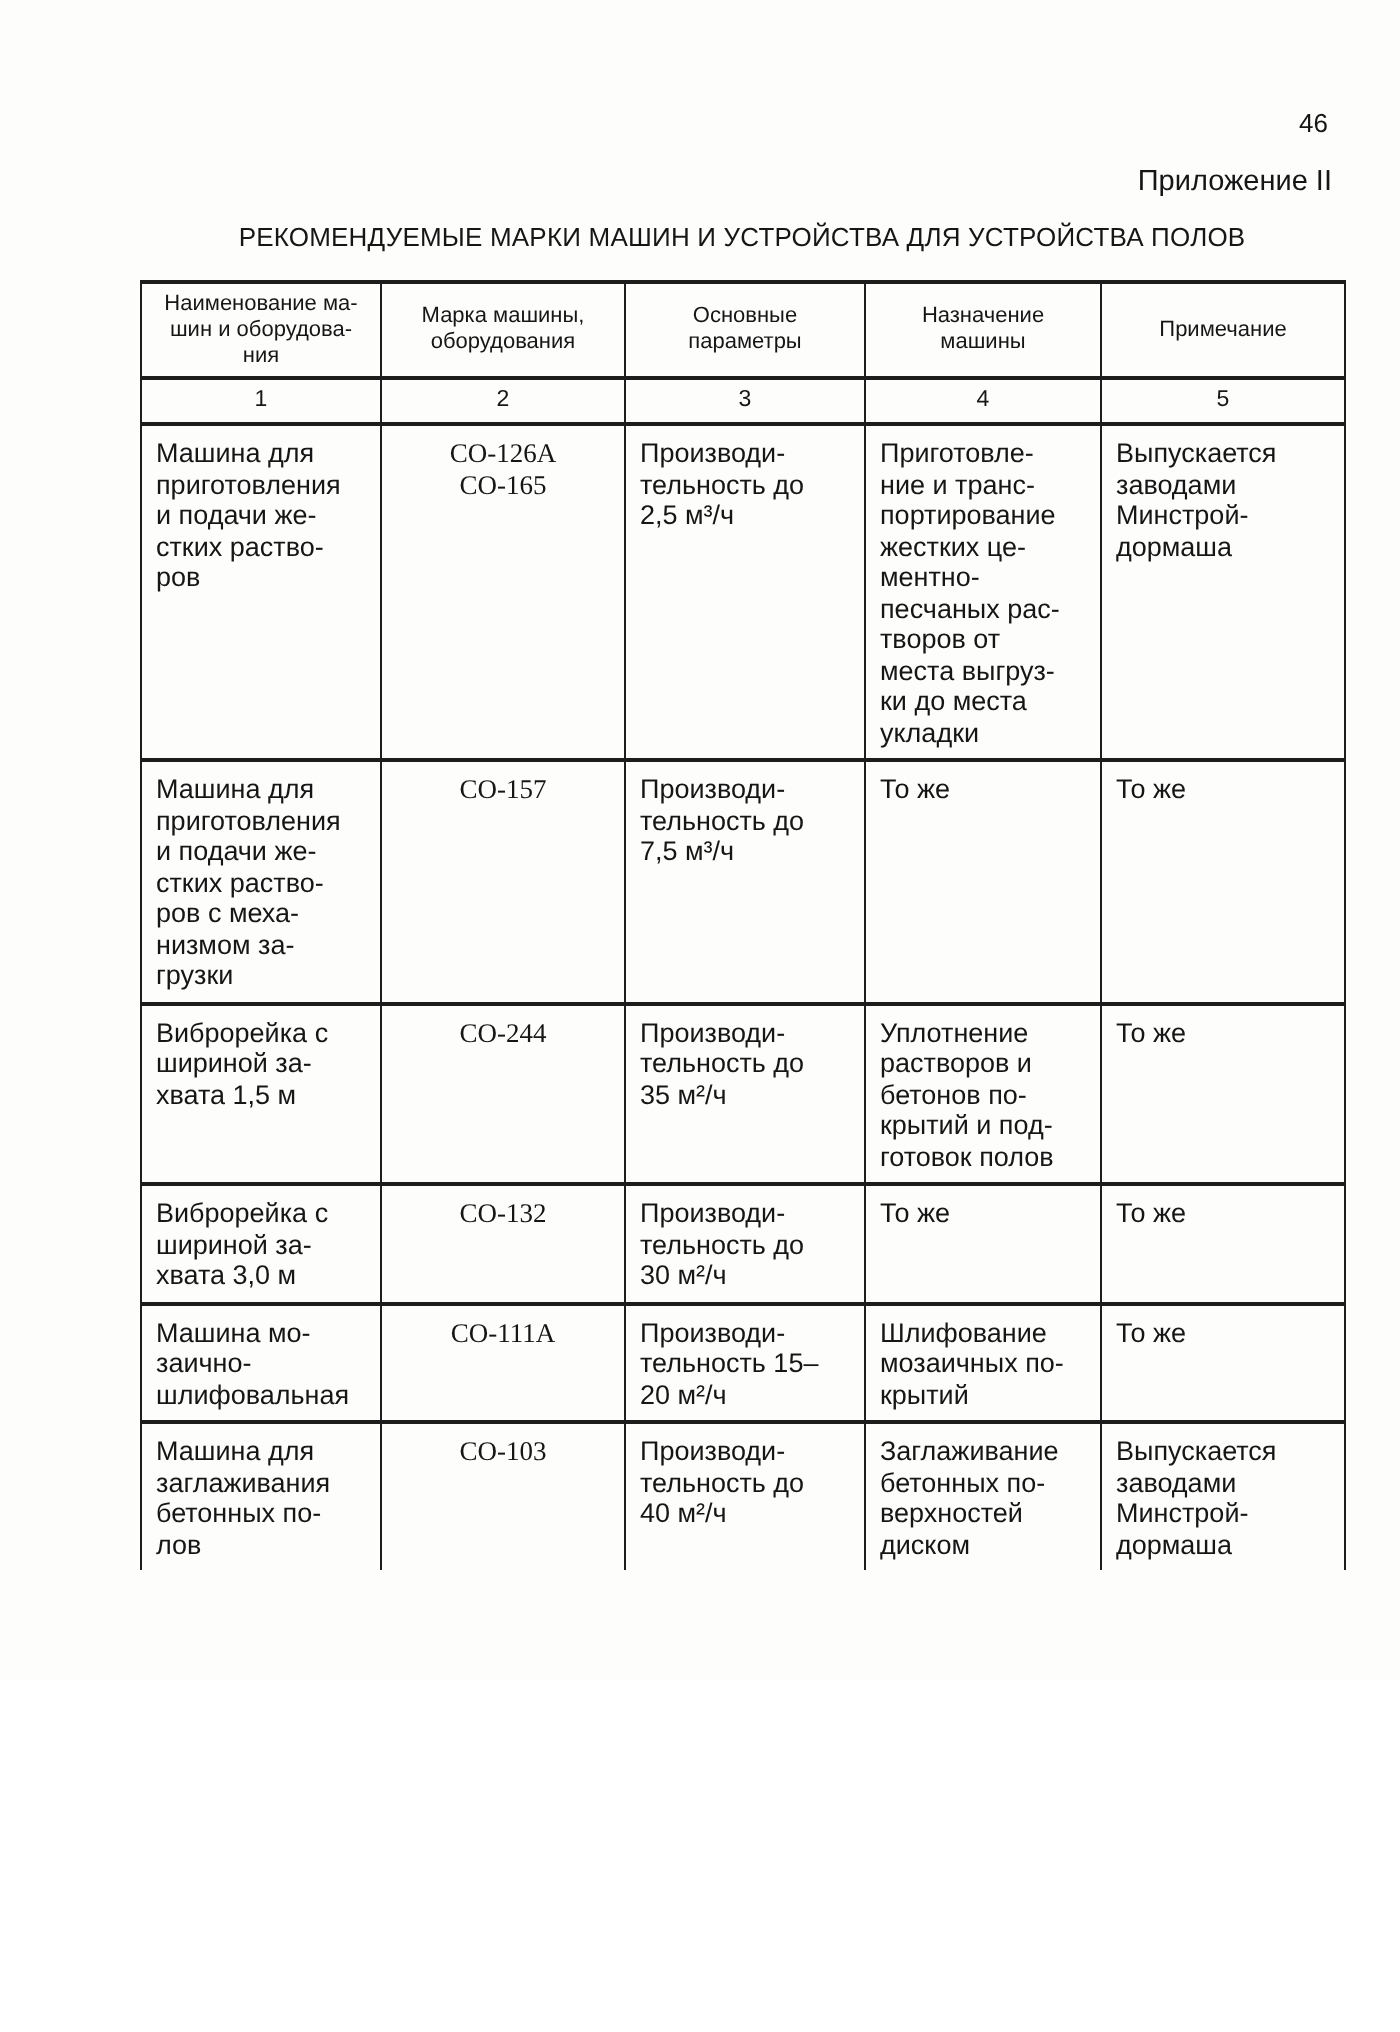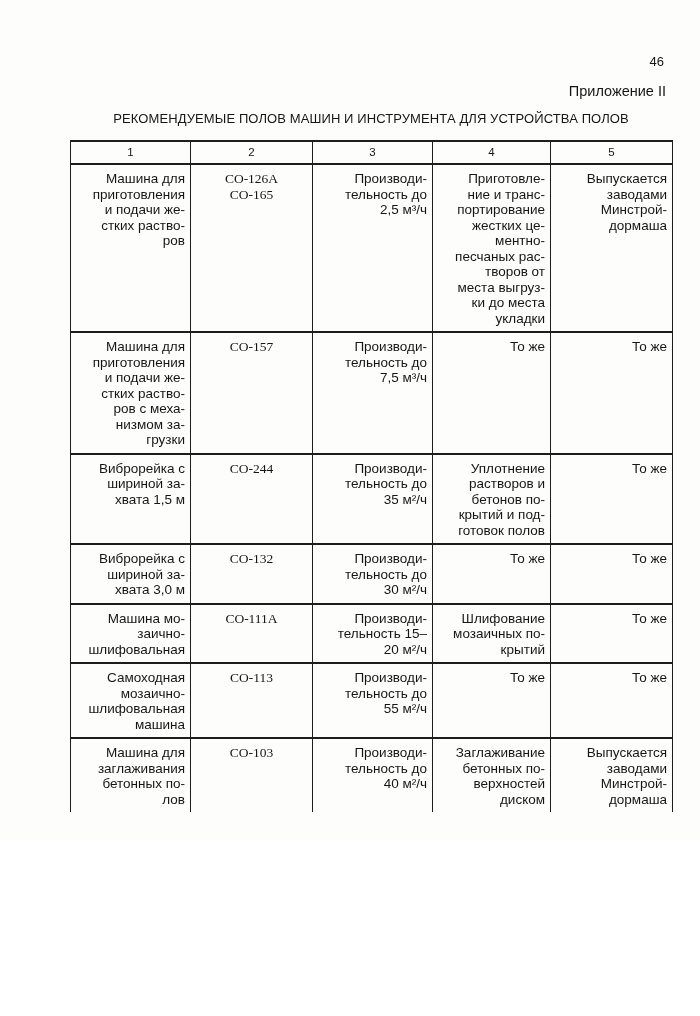--- a/index.html
+++ b/index.html
@@ -61,44 +61,56 @@
     vertical-align: middle;
     padding: 3px 4px;
     white-space: pre-line;
   }
   tr.head-row th { height: 48px; }
   tr.num-row th { height: 23px; font-size: 11.5px; }
   .equip-table td {
     font-size: 13.5px;
     line-height: 15.5px;
     vertical-align: top;
-    text-align: right;
+    text-align: left;
     padding: 6px 5px 5px 7px;
     white-space: pre-line;
   }
   td.c-mark { text-align: center; padding-left: 3px; padding-right: 3px; font-family: Liberation Serif, serif; }
   tbody tr:last-child td { border-bottom: none; }
 </style>
 </head>
 <body>
 
 <div class="page">
   <div class="page-number">46</div>
   <div class="appendix">Приложение II</div>
-  <div class="title">РЕКОМЕНДУЕМЫЕ ПОЛОВ МАШИН И ИНСТРУМЕНТА ДЛЯ УСТРОЙСТВА ПОЛОВ</div>
+  <div class="title">РЕКОМЕНДУЕМЫЕ МАРКИ МАШИН И УСТРОЙСТВА ДЛЯ УСТРОЙСТВА ПОЛОВ</div>
 
   <table class="equip-table">
     <colgroup>
       <col style="width:120px">
       <col style="width:122px">
       <col style="width:120px">
       <col style="width:118px">
       <col style="width:122px">
     </colgroup>
     <thead>
+      <tr class="head-row">
+        <th>Наименование ма-
+шин и оборудова-
+ния</th>
+        <th>Марка машины,
+оборудования</th>
+        <th>Основные
+параметры</th>
+        <th>Назначение
+машины</th>
+        <th>Примечание</th>
+      </tr>
       <tr class="num-row">
         <th>1</th>
         <th>2</th>
         <th>3</th>
         <th>4</th>
         <th>5</th>
       </tr>
     </thead>
     <tbody>
       <tr>
@@ -175,32 +187,20 @@
         <td class="c-mark">СО-111А</td>
         <td class="c-params">Производи-
 тельность 15–
 20 м²/ч</td>
         <td class="c-purpose">Шлифование
 мозаичных по-
 крытий</td>
         <td class="c-note">То же</td>
       </tr>
       <tr>
-        <td class="c-name">Самоходная
-мозаично-
-шлифовальная
-машина</td>
-        <td class="c-mark">СО-113</td>
-        <td class="c-params">Производи-
-тельность до
-55 м²/ч</td>
-        <td class="c-purpose">То же</td>
-        <td class="c-note">То же</td>
-      </tr>
-      <tr>
         <td class="c-name">Машина для
 заглаживания
 бетонных по-
 лов</td>
         <td class="c-mark">СО-103</td>
         <td class="c-params">Производи-
 тельность до
 40 м²/ч</td>
         <td class="c-purpose">Заглаживание
 бетонных по-

